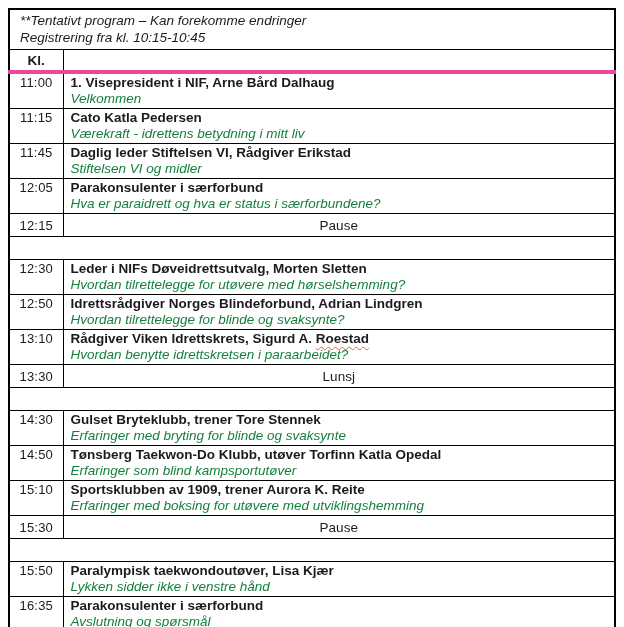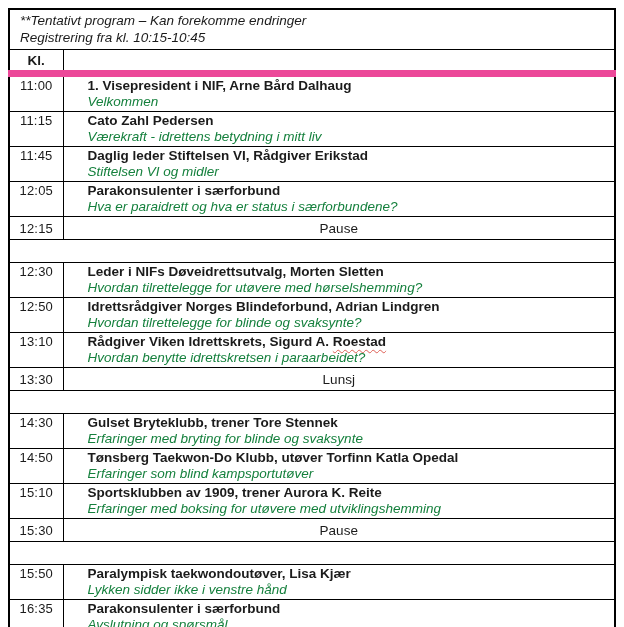--- a/index.html
+++ b/index.html
@@ -38,37 +38,37 @@
     margin-left: 40px;
   }
   .note-line {
     font-style: italic;
     line-height: 17px;
     white-space: nowrap;
   }
   
   tr.row-header td {
     height: 18px;
-    border-bottom: 7px solid #ec4899;
+    border-bottom: 4px solid #ec4899;
     vertical-align: middle;
     text-align: center;
   }
   .kl-cell {
     text-align: center;
     font-weight: 700;
   }
   
   tr.row-session td { height: 32px; vertical-align: top; }
   td.time-cell {
     text-align: center;
     padding-top: 1px;
     font-size: 13px;
     letter-spacing: 0.2px;
   }
-  td.session-cell { padding: 1px 7px 0 24px; }
+  td.session-cell { padding: 1px 7px 0 7px; }
   .session-title {
     font-weight: 700;
     line-height: 15.5px;
     white-space: nowrap;
   }
   .session-subtitle {
     font-style: italic;
     line-height: 15.5px;
     white-space: nowrap;
     color: #15803d;
@@ -116,21 +116,21 @@
         <td class="time-cell">11:00</td>
         <td class="session-cell">
           <div class="session-title">1. Visepresident i NIF, Arne Bård Dalhaug</div>
           <div class="session-subtitle">Velkommen</div>
         </td>
       </tr>
 
       <tr class="row-session">
         <td class="time-cell">11:15</td>
         <td class="session-cell">
-          <div class="session-title">Cato Zahl Pedersen</div>
+          <div class="session-title">Cato Katla Pedersen</div>
           <div class="session-subtitle">Værekraft - idrettens betydning i mitt liv</div>
         </td>
       </tr>
 
       <tr class="row-session">
         <td class="time-cell">11:45</td>
         <td class="session-cell">
           <div class="session-title">Daglig leder Stiftelsen VI, Rådgiver Erikstad</div>
           <div class="session-subtitle">Stiftelsen VI og midler</div>
         </td>

